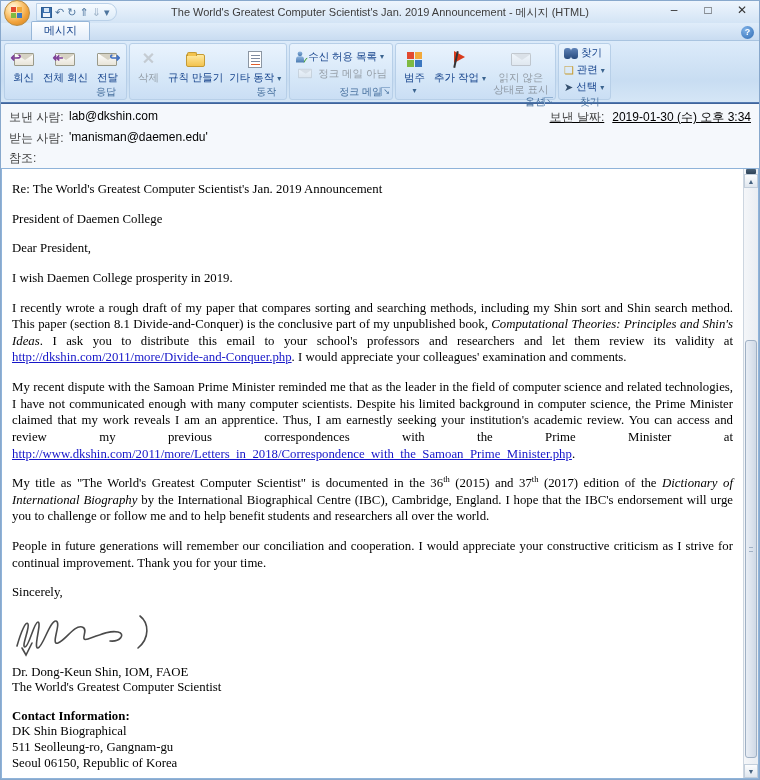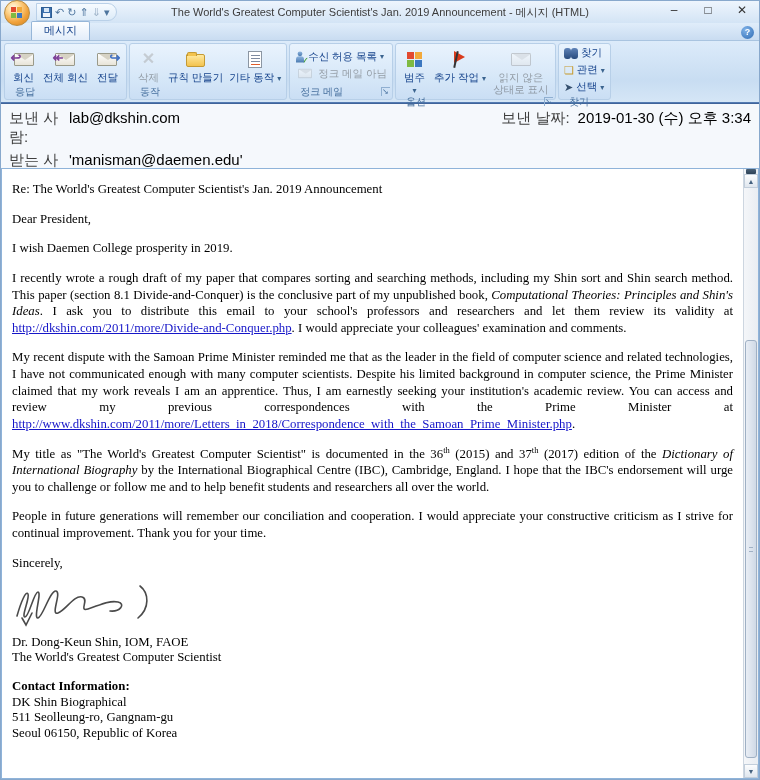--- a/index.html
+++ b/index.html
@@ -41,21 +41,21 @@
   .help-btn { position:absolute; right:5px; top:3px; width:13px; height:13px; border-radius:50%;
               background:radial-gradient(circle at 35% 30%, #7fb2e8, #2f6bb3); color:#fff;
               font-size:9px; font-weight:bold; text-align:center; line-height:13px; }
 
   
   .ribbon { height:61px; flex:0 0 61px; background:linear-gradient(#dcebfa,#c8ddf2 65%,#d5e6f6);
             display:flex; padding:1px 2px 0 2px; }
   .rgroup { display:flex; flex-direction:column; border:1px solid #b7cfe8; border-radius:3px;
             background:linear-gradient(#e9f3fd,#d3e5f7 72%,#cadef4); margin:1px 1px 2px 1px; }
   .rg-body { flex:1; display:flex; align-items:stretch; padding:1px 2px; }
-  .rg-label { height:13px; font-size:10px; color:#47709e; text-align:left; line-height:12px;
+  .rg-label { height:13px; font-size:10px; color:#47709e; text-align:right; line-height:12px;
               position:relative; padding:0 10px; }
   .dlg-launch { position:absolute; right:2px; top:1px; width:9px; height:9px; font-size:8px;
                 line-height:8px; color:#47709e; border-left:1px solid #8fafd1; border-top:1px solid #8fafd1; }
   .bigbtn { display:flex; flex-direction:column; align-items:center; justify-content:flex-start;
             font-size:10.5px; color:#15428b; text-align:center; line-height:1.15;
             padding:2px 3px 0 3px; border-radius:3px; min-width:33px; }
   .bigbtn .bicon { height:24px; display:flex; align-items:center; justify-content:center; }
   .smallcol { display:flex; flex-direction:column; justify-content:center; gap:1px; }
   .smbtn { display:flex; align-items:center; gap:3px; font-size:10.5px; color:#15428b;
            padding:1px 3px; border-radius:2px; white-space:nowrap; }
@@ -95,25 +95,25 @@
                  background:#333; transform:rotate(12deg); }
   .binoc { position:relative; width:14px; height:11px; }
   .binoc::before, .binoc::after { content:""; position:absolute; top:0; width:7px; height:11px;
                   background:linear-gradient(#5f83b8,#274a7d); border-radius:3px; }
   .binoc::before { left:0; } .binoc::after { right:0; }
   .cursor-ico { color:#36516f; font-size:11px; }
   .related-ico { color:#c79a2e; font-size:11px; }
 
   
   .ribbon-sep { height:2px; flex:0 0 2px; background:linear-gradient(#5d86bd,#35588e); }
-  .hdr { height:64px; flex:0 0 64px; background:#f5f8fc; padding:5px 8px 0 8px; font-size:15px; }
+  .hdr { height:64px; flex:0 0 64px; background:#f5f8fc; padding:5px 8px 0 8px; font-size:12px; }
   .hdr-row { display:flex; margin-bottom:3.5px; }
   .hdr-label { width:60px; color:#3f3f3f; flex:0 0 60px; }
   .hdr-value { color:#000; }
-  .hdr-right { margin-left:auto; display:flex; }
+  .hdr-right { margin-left:auto; display:flex;text-decoration:underline; }
   .hdr-right .hdr-label { width:auto; flex:none; margin-right:8px; }
 
   
   .bodywrap { flex:1; display:flex; border:1px solid #8fb3d9; background:#fff; min-height:0; }
   .msg { flex:1; padding:12px 10px 1px 10px; font-family:"Liberation Serif", serif;
          font-size:12.8px; line-height:1.3; color:#000; overflow:hidden; }
   .msg p { margin:0 0 13px 0; }
   .msg p.just { text-align:justify; }
   .msg a { color:#1616c8; text-decoration:underline; }
   .msg sup { font-size:8.5px; vertical-align:super; line-height:0; }
@@ -321,20 +321,21 @@
     <div class="hdr-row">
       <span class="hdr-label">제목:</span>
       <span class="hdr-value">The World's Greatest Computer Scientist's Jan. 2019 Announcement</span>
     </div>
   </div>
 
   <div class="bodywrap">
     <div class="msg">
       <div>
           <p><span>Re: The World's Greatest Computer Scientist's Jan. 2019 Announcement</span></p>
+          <p><span>President of Daemen College</span></p>
           <p><span>Dear President,</span></p>
           <p><span>I wish Daemen College prosperity in 2019.</span></p>
           <p class="just"><span>I recently wrote a rough draft of my paper that compares sorting and searching methods, including my Shin sort and Shin search method.  This paper (section 8.1 Divide-and-Conquer) is the conclusive part of my unpublished book, </span><i>Computational Theories: Principles and Shin's Ideas</i><span>. I ask you to distribute this email to your school's professors and researchers and let them review its validity at </span><a href="#">http://dkshin.com/2011/more/Divide-and-Conquer.php</a><span>. I would appreciate your colleagues' examination and comments.</span></p>
           <p class="just"><span>My recent dispute with the Samoan Prime Minister reminded me that as the leader in the field of computer science and related technologies, I have not communicated enough with many computer scientists. Despite his limited background in computer science, the Prime Minister claimed that my work reveals I am an apprentice. Thus, I am earnestly seeking your institution's academic review. You can access and review my previous correspondences with the Prime Minister at </span><a href="#">http://www.dkshin.com/2011/more/Letters_in_2018/Correspondence_with_the_Samoan_Prime_Minister.php</a><span>.</span></p>
           <p class="just"><span>My title as "The World's Greatest Computer Scientist" is documented in the 36</span><sup>th</sup><span> (2015) and 37</span><sup>th</sup><span> (2017) edition of the </span><i>Dictionary of International Biography</i><span> by the International Biographical Centre (IBC), Cambridge, England. I hope that the IBC's endorsement will urge you to challenge or follow me and to help benefit students and researchers all over the world.</span></p>
           <p class="just"><span>People in future generations will remember our conciliation and cooperation. I would appreciate your constructive criticism as I strive for continual improvement. Thank you for your time.</span></p>
           <p><span>Sincerely,</span></p>
         </div>
 
       <div class="sigblock">

